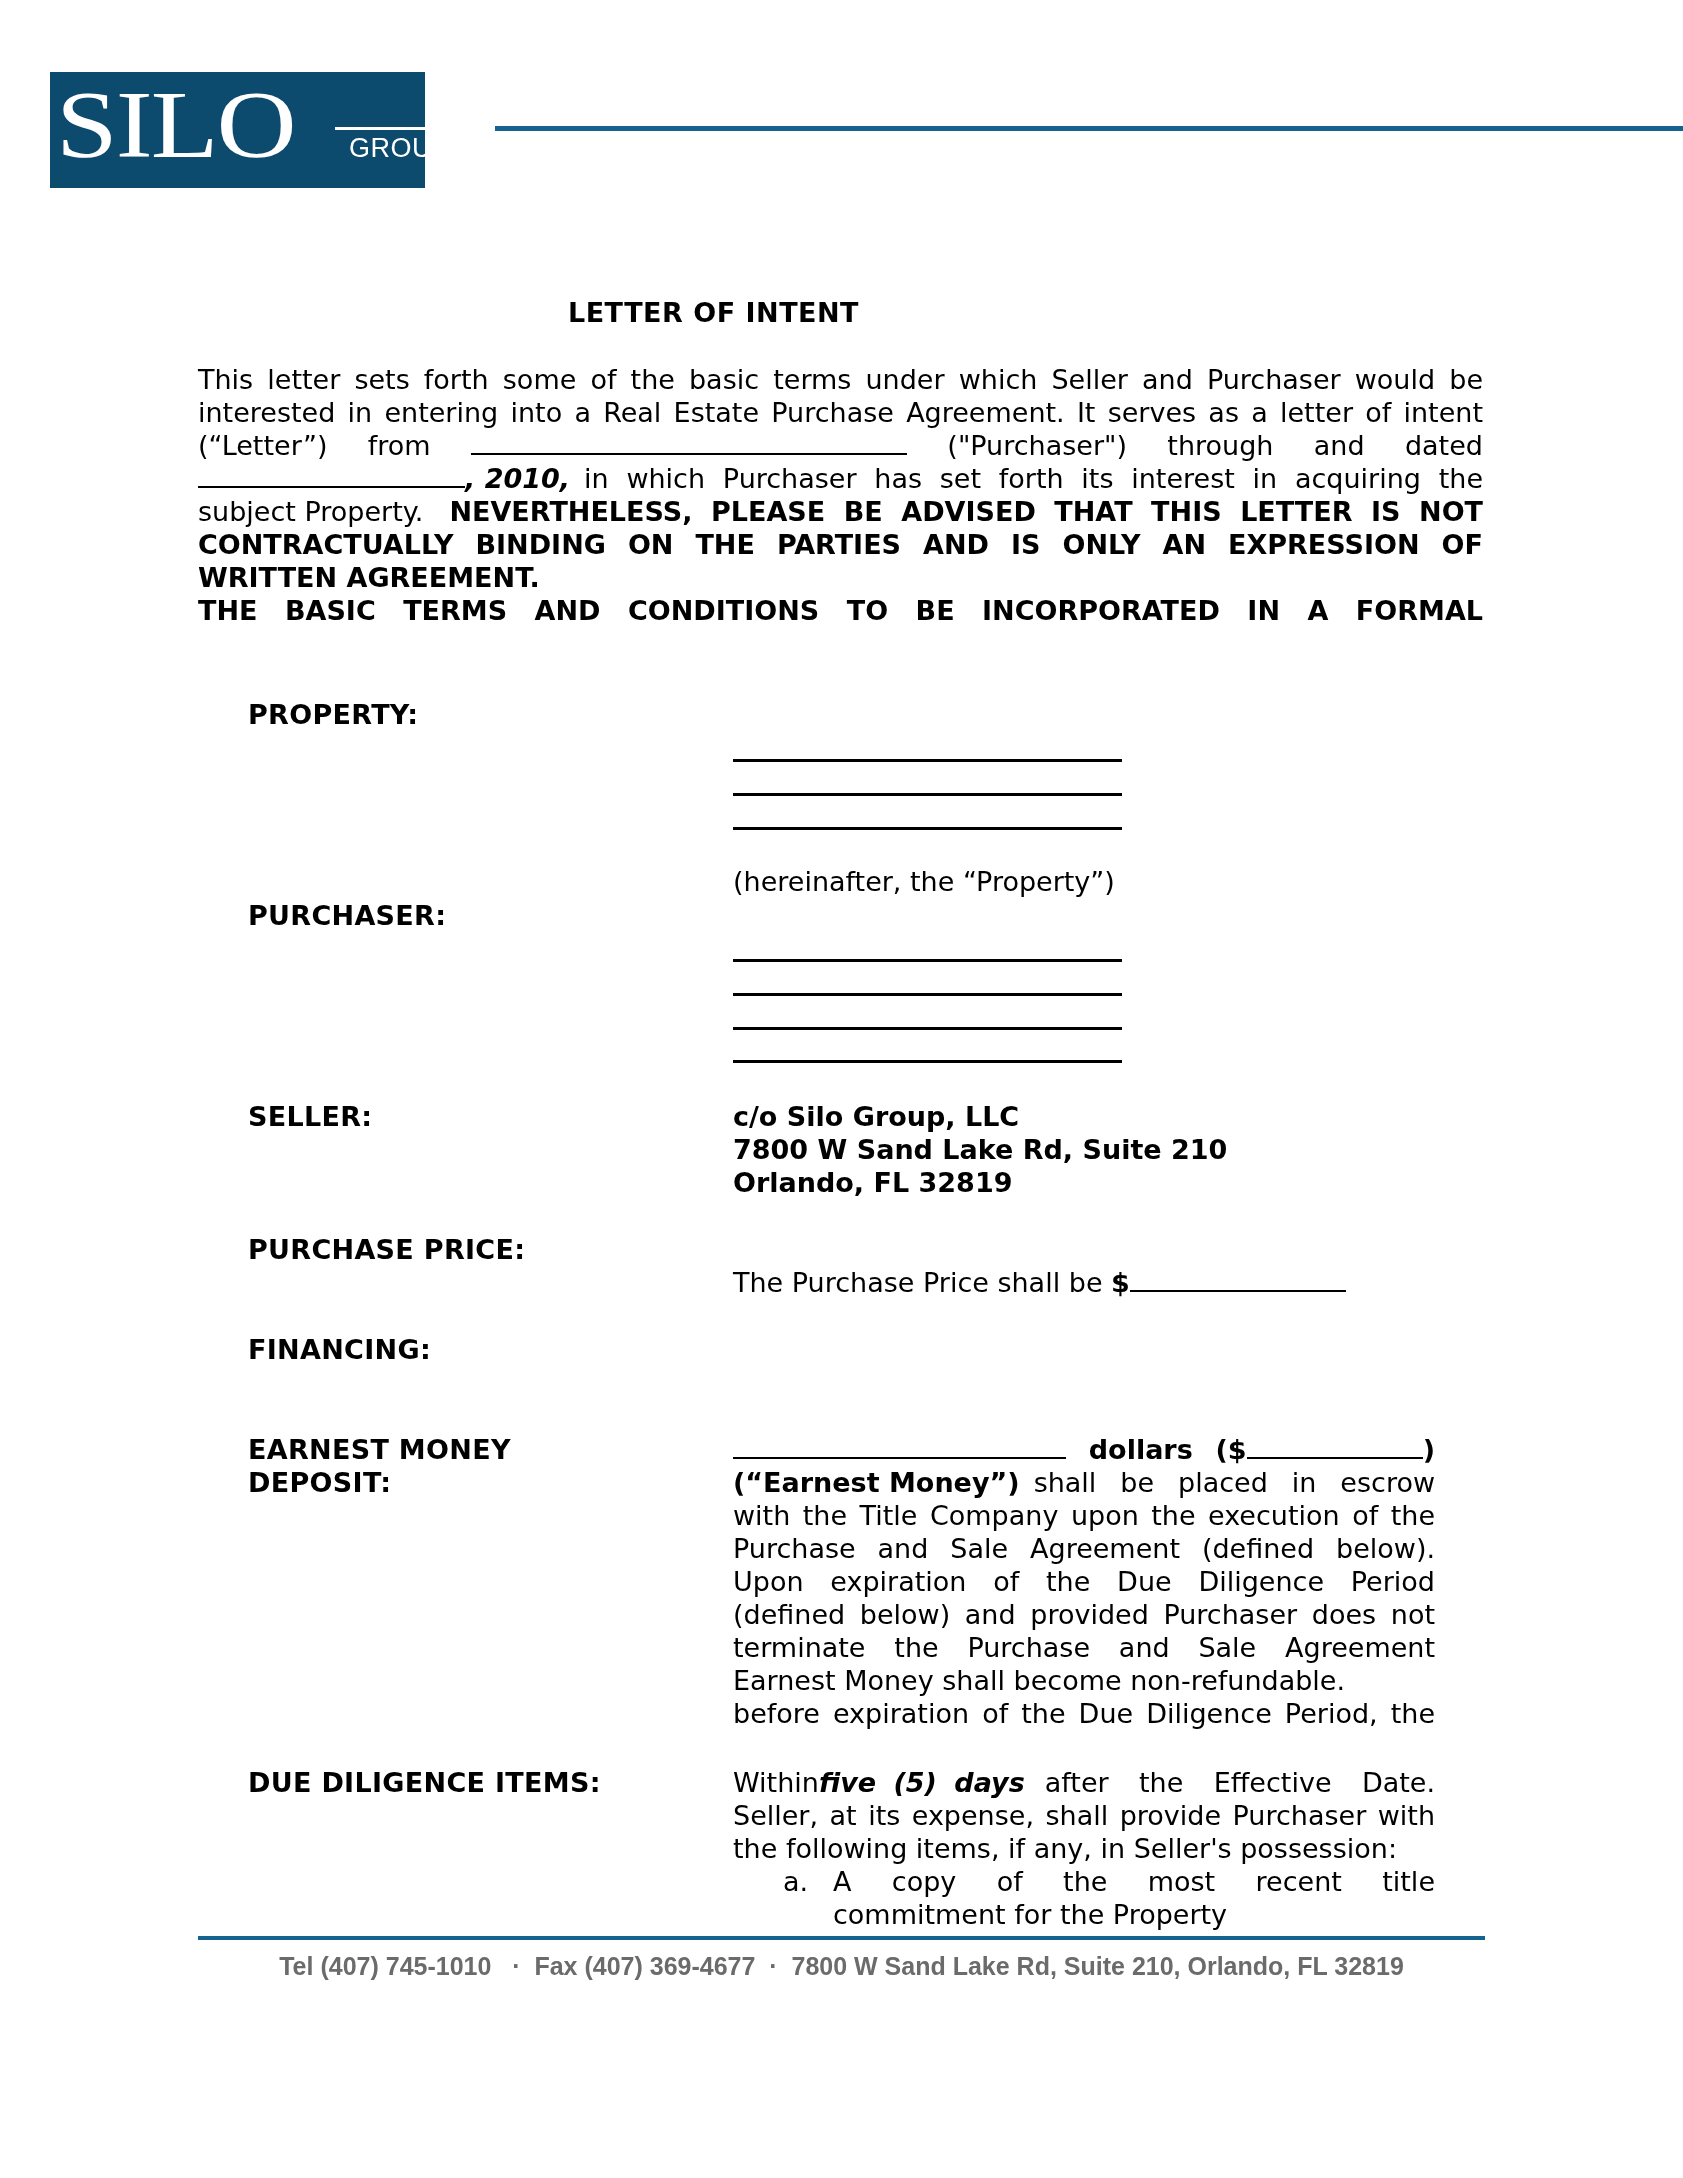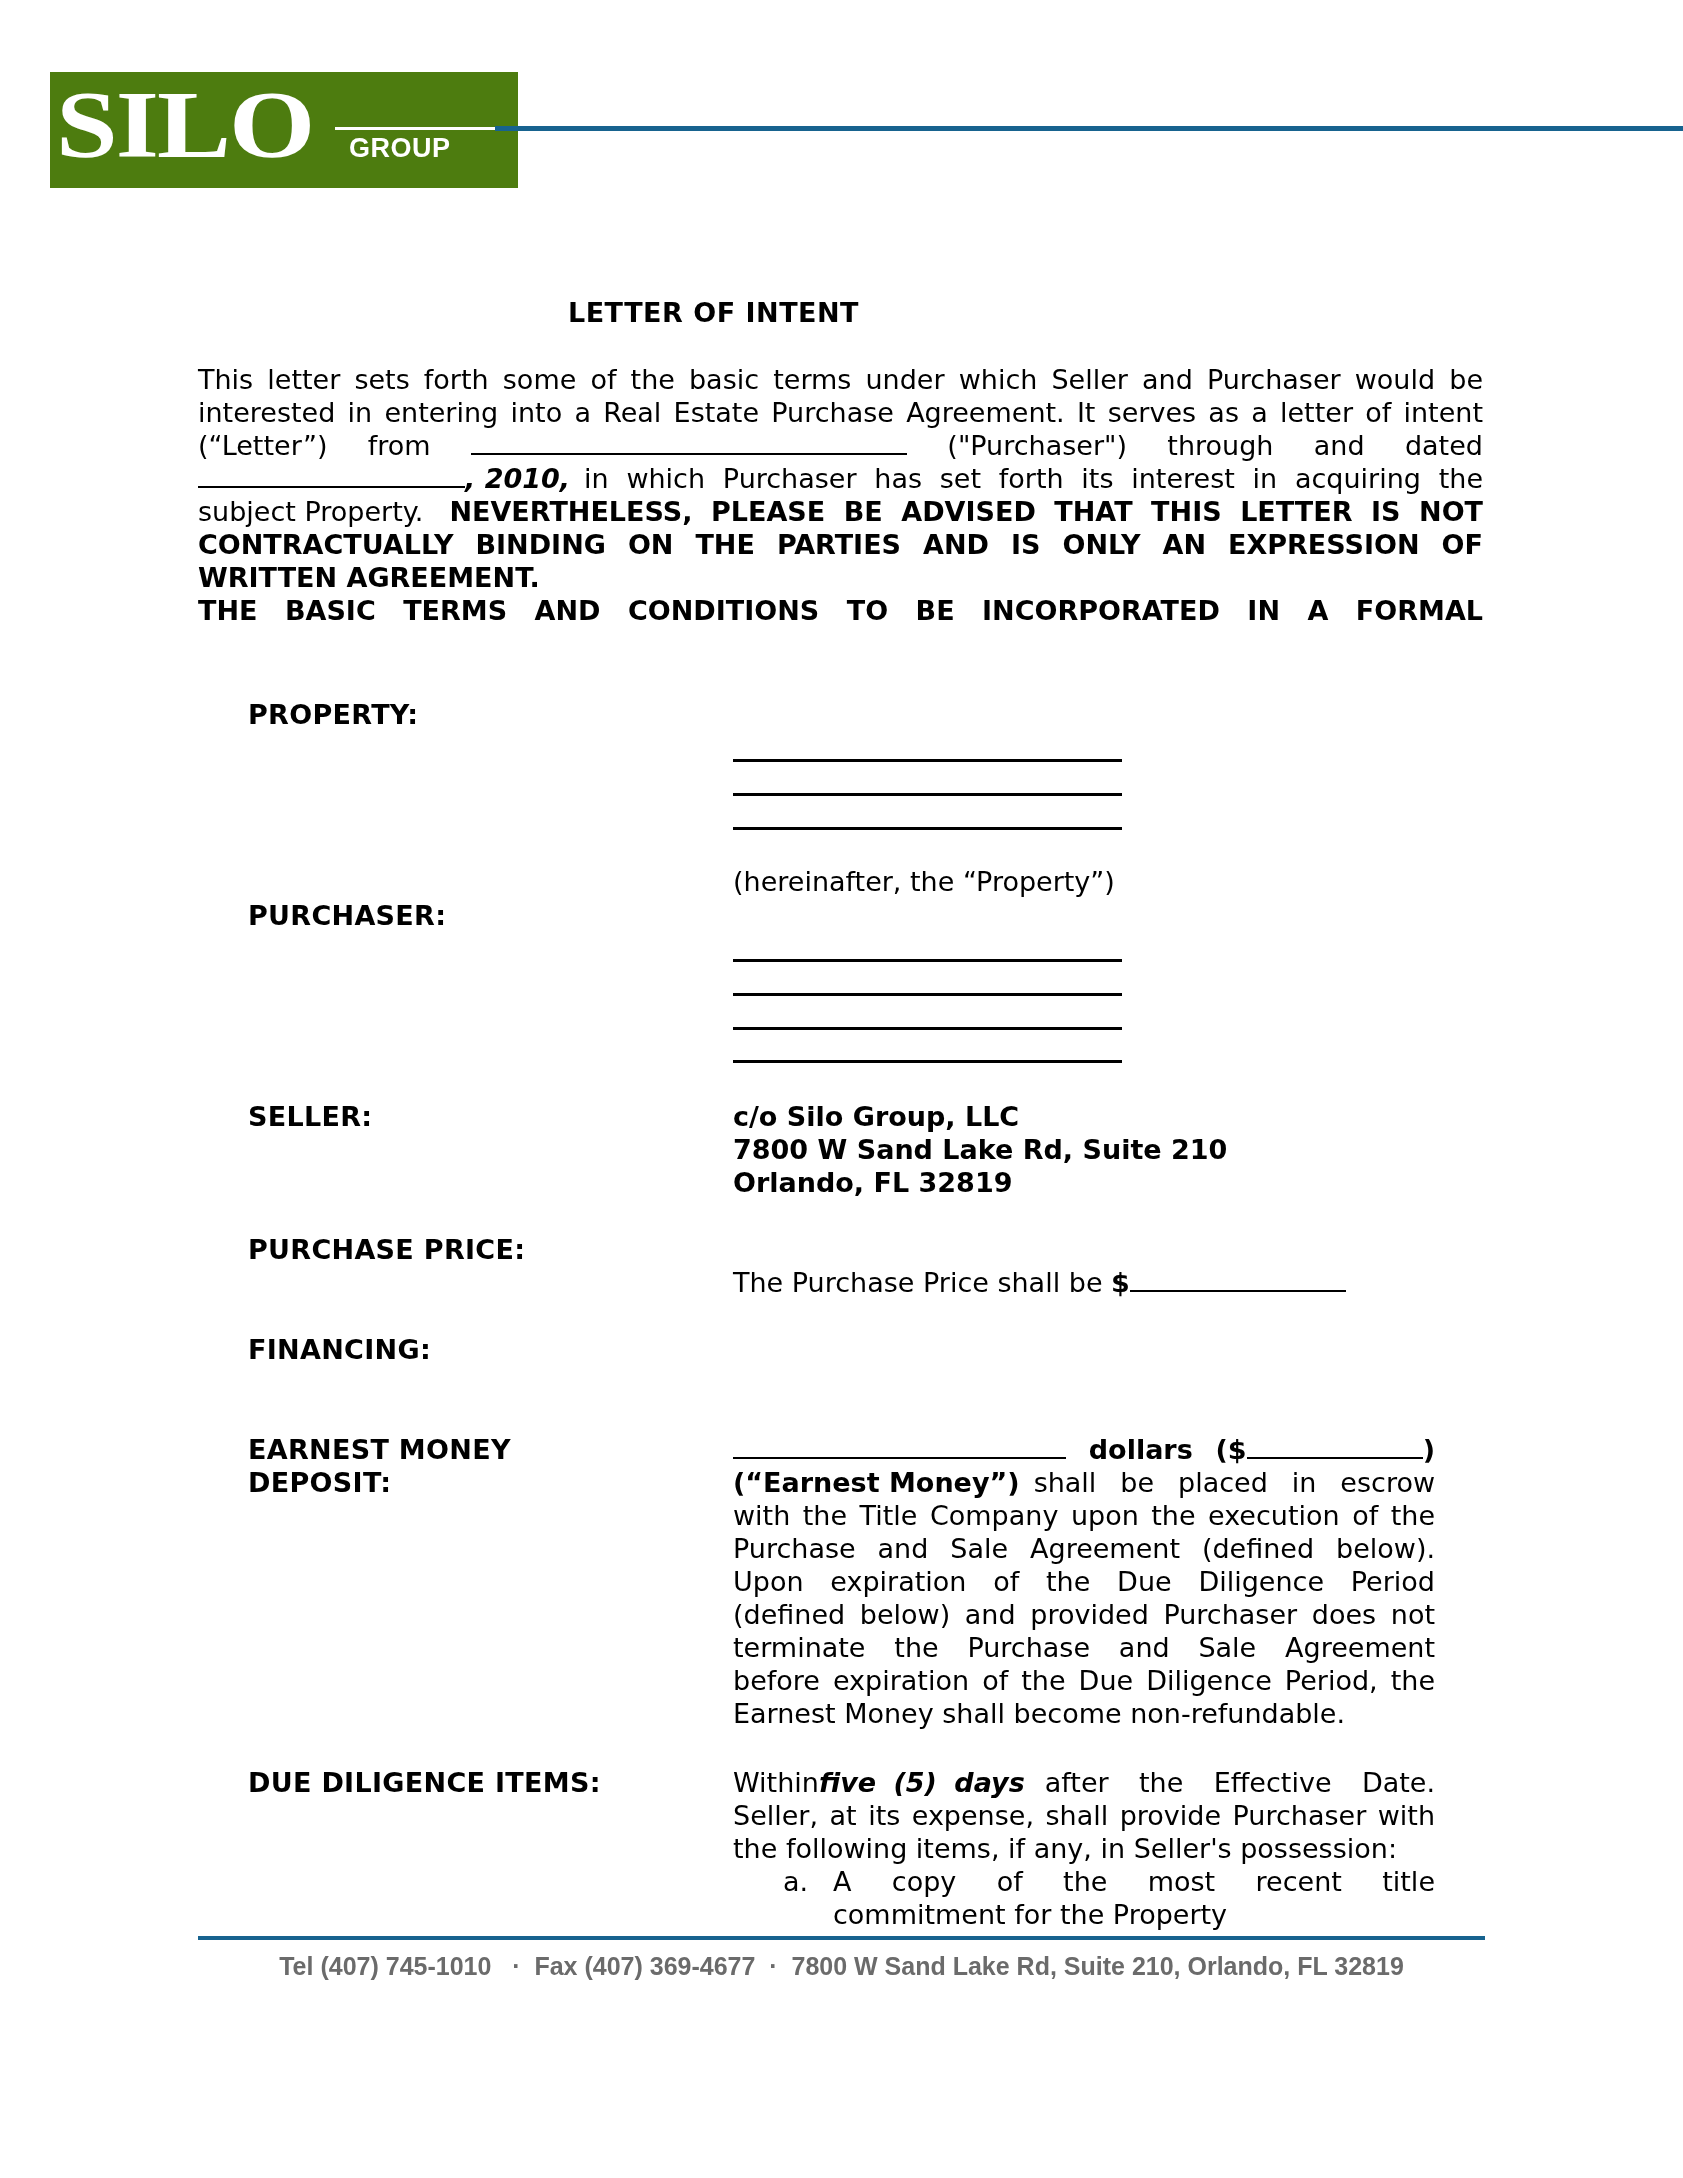--- a/index.html
+++ b/index.html
@@ -1,21 +1,21 @@
 <!DOCTYPE html>
 <html><head>
 <meta charset="utf-8">
 <style>
   html, body { margin: 0; padding: 0; background: #ffffff; }
   body { width: 1683px; height: 2178px; position: relative; overflow: hidden;
          font-family: "DejaVu Sans", sans-serif; color: #000; }
   .abs { position: absolute; }
 
   
-  .logo { left: 50px; top: 72px; width: 468px; height: 116px; background: #4d7c0f; overflow: hidden; font-weight: bold; }
+  .logo { left: 50px; top: 72px; width: 375px; height: 116px; background: #0c4a6e; overflow: hidden; }
   .logo-word { position: absolute; left: 6px; top: 10px; font-family: "Liberation Serif", serif;
                font-size: 111px; line-height: 99px; color: #fff; letter-spacing: -2px; transform: scaleY(0.86); transform-origin: left top; }
   .logo-rule { position: absolute; left: 285px; top: 55px; width: 160px; height: 3px; background: #fff; }
   .logo-group { position: absolute; left: 299px; top: 61px; font-family: "Liberation Sans", sans-serif;
                 font-size: 27px; color: #fff; letter-spacing: 0.5px; }
   .header-rule { left: 495px; top: 126px; width: 1188px; height: 5px; background: #17638f; }
 
   
   .title { left: 0; width: 1427px; top: 297px; text-align: center; font-weight: bold; font-size: 27px; letter-spacing: 0.5px; }
 
@@ -120,22 +120,22 @@
   </div>
   <div class="jrow">
     <span class="b">(“Earnest Money”)</span>
     <span style="flex:1; margin-left:14px; display:block; text-align:justify; text-align-last:justify">shall be placed in escrow</span>
   </div>
   <span class="jline">with the Title Company upon the execution of the</span>
   <span class="jline">Purchase and Sale Agreement (defined below).</span>
   <span class="jline">Upon expiration of the Due Diligence Period</span>
   <span class="jline">(defined below) and provided Purchaser does not</span>
   <span class="jline">terminate the Purchase and Sale Agreement</span>
+  <span class="jline last">Earnest Money shall become non-refundable.</span>
   <span class="jline">before expiration of the Due Diligence Period, the</span>
-  <span class="jline last">Earnest Money shall become non-refundable.</span>
 </div>
 
 <div class="abs label" style="top:1766px">DUE DILIGENCE ITEMS:</div>
 <div class="abs rpara2">
   <div class="jrow">
     <span>Within</span>
     <span class="bi" style="word-spacing:8px">five (5) days</span>
     <span style="flex:1; margin-left:20px; display:block; text-align:justify; text-align-last:justify">after the Effective Date.</span>
   </div>
   <span class="jline">Seller, at its expense, shall provide Purchaser with</span>

